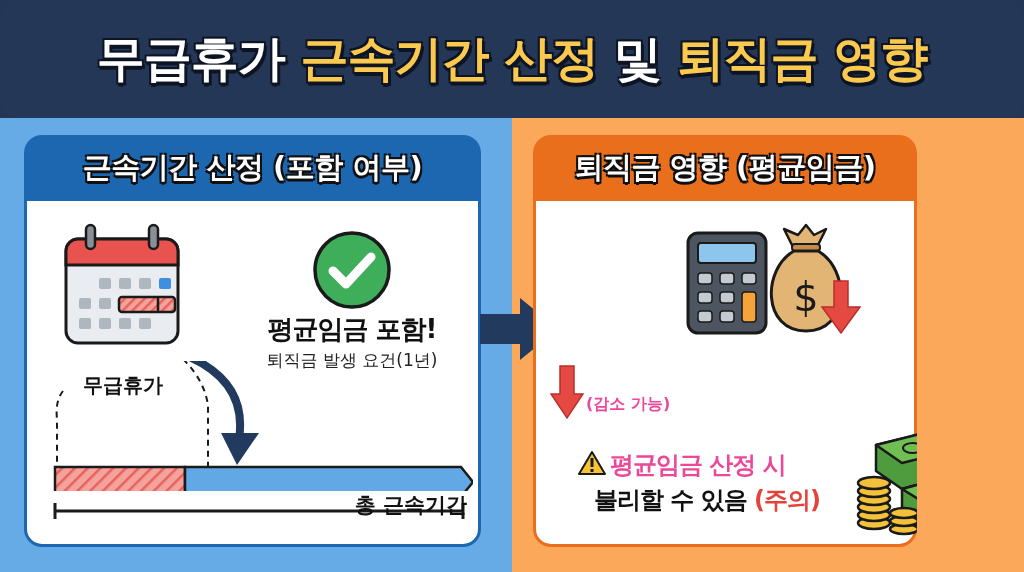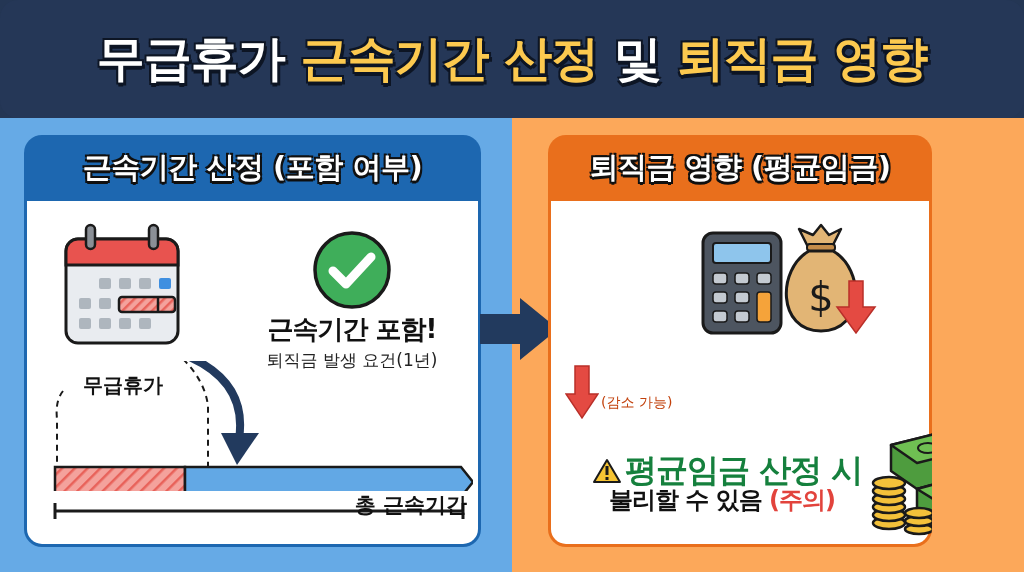--- a/index.html
+++ b/index.html
@@ -23,21 +23,21 @@
   .title .hl { color: #fcc94f; }
 
   .bg-left { position: absolute; left: 0; top: 118px; width: 512px; height: 454px; background: #66aae6; }
   .bg-right { position: absolute; left: 512px; top: 118px; width: 512px; height: 454px; background: #fca85a; }
 
   .panel {
     position: absolute; top: 135px; height: 412px;
     border-radius: 18px; overflow: hidden;
   }
   .panel.left { left: 24px; width: 457px; background: #1d67b0; }
-  .panel.right { left: 548px; width: 384px; background: #e96f1c; }
+  .panel.right { left: 533px; width: 384px; background: #e96f1c; }
   .panel-head {
     height: 66px; display: flex; align-items: center; justify-content: center;
     font-size: 29px; font-weight: bold; color: #fff; letter-spacing: -0.5px;
     text-shadow: 2px 2px 0 #101010, -2px -2px 0 #101010, 2px -2px 0 #101010, -2px 2px 0 #101010, 0 3px 0 #101010;
   }
   .panel-body {
     position: absolute; left: 3px; right: 3px; top: 66px; bottom: 3px;
     background: #ffffff; border-radius: 0 0 15px 15px;
   }
 
@@ -64,25 +64,25 @@
     font-size: 21px; font-weight: bold; color: #111;
   }
 
   
   .calc-svg { left: 148px; top: 18px; }
   .formula {
     left: 46px; top: 160px;
     font-size: 26px; font-weight: bold; color: #111; letter-spacing: -1px; white-space: nowrap;
   }
   .formula-sub {
-    left: 50px; top: 193px; font-size: 14px; color: #c2410c; font-weight: normal;
+    left: 50px; top: 193px; font-size: 16px; color: #ec4899; font-weight: bold;
   }
   .down-arrow-svg { left: 14px; top: 163px; }
   .warn-line1 {
-    left: 42px; top: 248px; font-size: 32px; font-weight: bold; color: #15803d; white-space: nowrap; letter-spacing: -1px;
+    left: 42px; top: 248px; font-size: 24px; font-weight: bold; color: #ec4899; white-space: nowrap; letter-spacing: -1px;
   }
   .warn-line2 {
     left: 58px; top: 283px; font-size: 24px; font-weight: bold; color: #111; white-space: nowrap; letter-spacing: -1px;
   }
   .warn-line2 .caution { color: #e2433c; }
   .warn-icon-svg { display: inline-block; vertical-align: -3px; margin-right: 4px; }
   .money-svg { left: 318px; top: 226px; }
 
   .mid-arrow { position: absolute; left: 478px; top: 296px; }
 </style>
@@ -153,21 +153,21 @@
 
     <div class="abs leave-label">
       <div>무급휴가</div>
     </div>
 
     <svg class="abs check-svg" width="82" height="82" viewBox="0 0 82 82">
       <circle cx="41" cy="41" r="37" fill="#3fae5a" stroke="#1a1a1a" stroke-width="3.5"></circle>
       <path d="M22 42 L35 55 L60 28" fill="none" stroke="#ffffff" stroke-width="9" stroke-linecap="round" stroke-linejoin="round"></path>
     </svg>
 
-    <div class="abs included-title">근속기간 포함!</div>
+    <div class="abs included-title">평균임금 포함!</div>
     <div class="abs included-sub">
       <div>퇴직금 발생 요건(1년)</div>
     </div>
 
     <div class="abs total-label">총 근속기간</div>
   </div>
 </div>
 
 <svg class="mid-arrow" width="82" height="66" viewBox="0 0 82 66">
   <polygon points="2,18 42,18 42,2 80,33 42,64 42,48 2,48" fill="#223a5e"></polygon>

